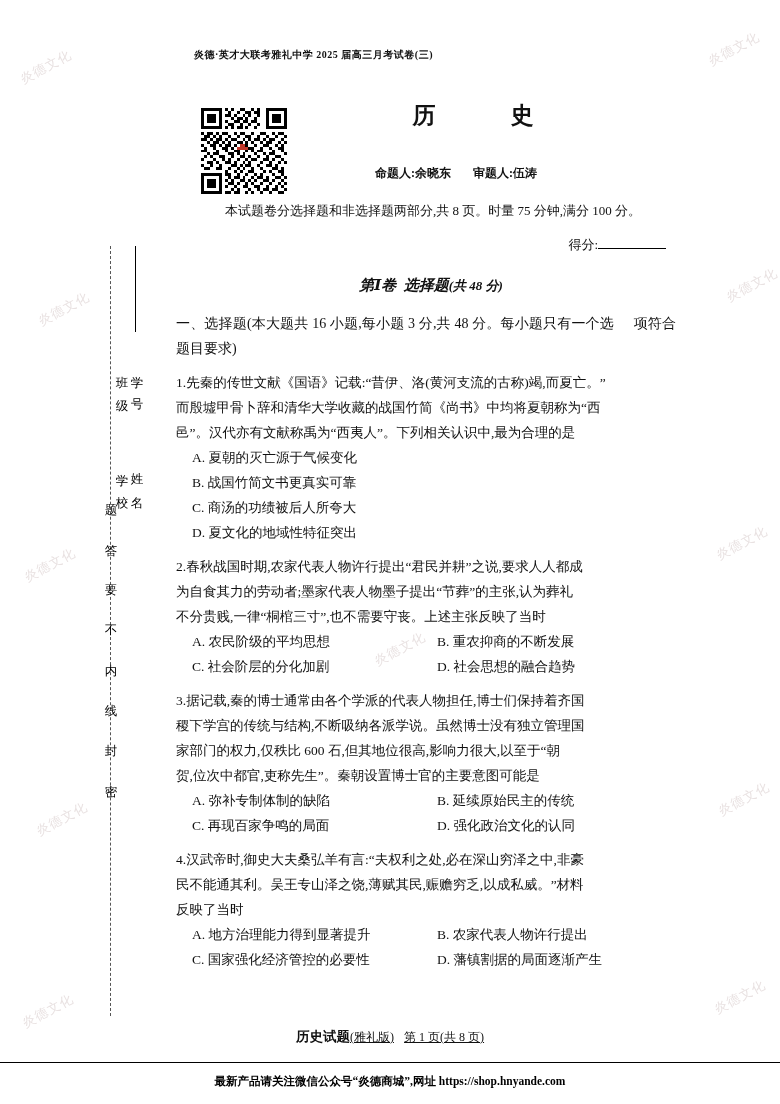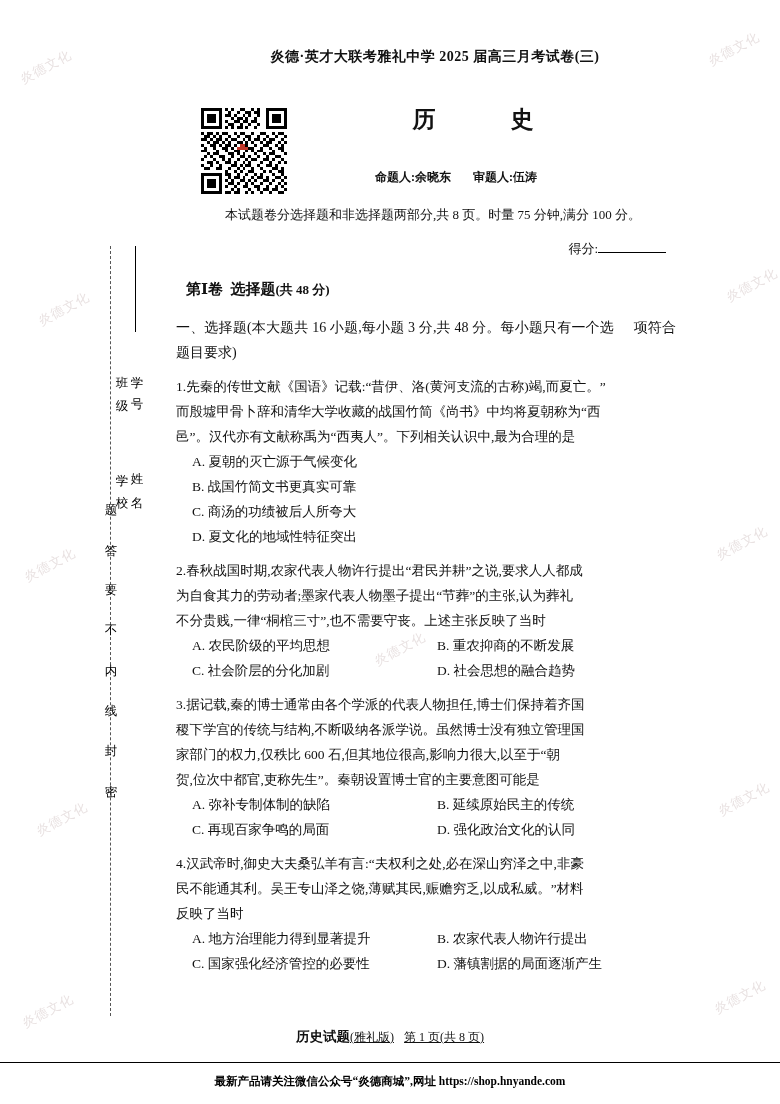--- a/index.html
+++ b/index.html
@@ -69,23 +69,22 @@
   }
 
   
   .content {
     position: absolute;
     left: 176px;
     top: 48px;
     width: 500px;
   }
   .title-line {
-    font-size: 14px;
+    font-size: 10px;
     font-weight: bold;
-    text-align: center;
     letter-spacing: 0.5px;
     white-space: nowrap;
     margin-left: 18px;
   }
   .subject {
     margin-top: 38px;
     text-align: center;
     font-size: 23px;
     font-weight: bold;
     letter-spacing: 26px;
@@ -118,23 +117,25 @@
   .score {
     margin-top: 16px;
     font-size: 13px;
     text-align: right;
     padding-right: 10px;
   }
   .score u { text-decoration: none; border-bottom: 1px solid #000; display:inline-block; width: 68px; }
 
   .sec-title {
     margin-top: 22px;
+    text-align: center;
     font-size: 15px;
     font-weight: bold;
     padding-left: 10px;
+    font-style: italic;
   }
   .sec-title .small { font-size: 13px; font-weight: bold; }
 
   .q-head {
     margin-top: 16px;
     font-size: 14px;
     line-height: 25px;
     text-align: justify;
   }
 

